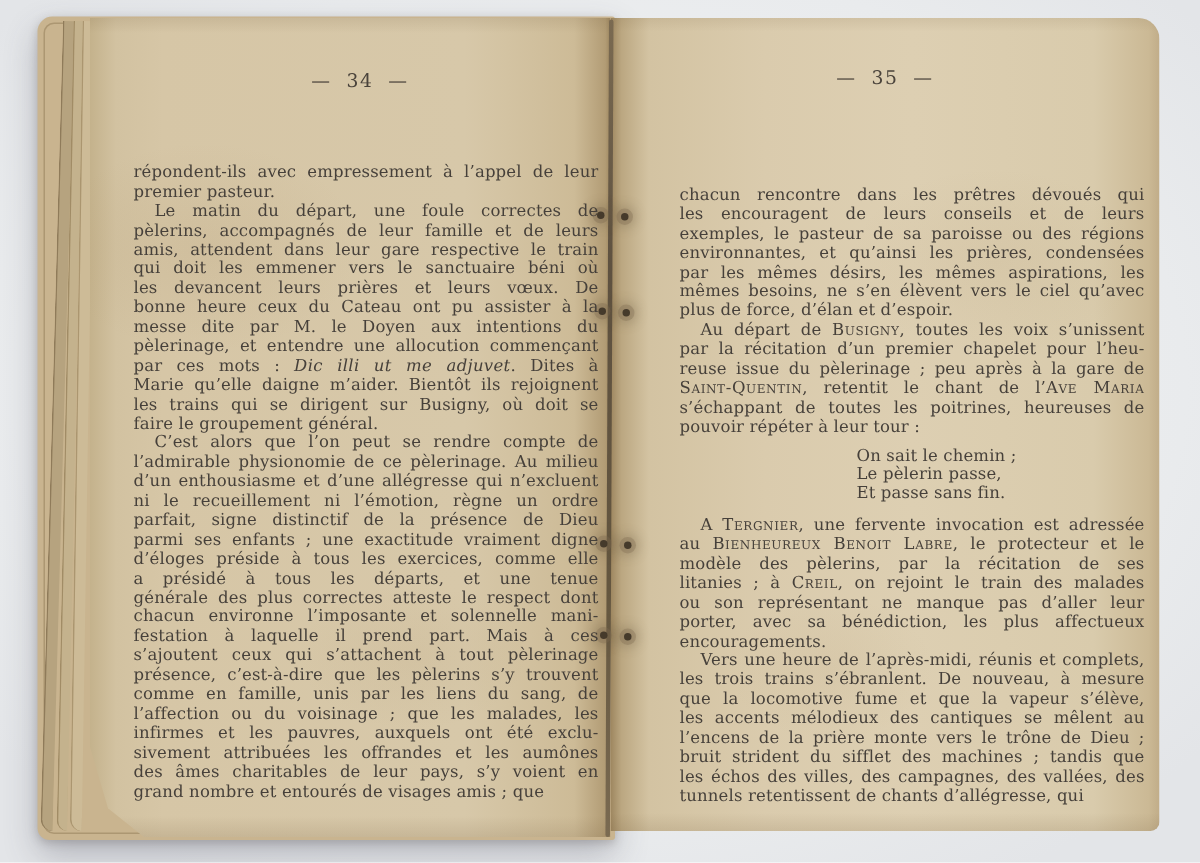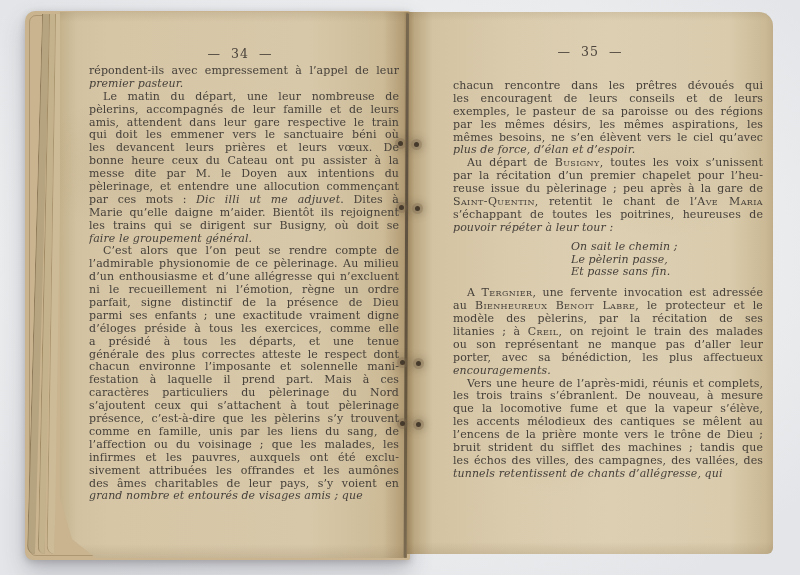--- a/index.html
+++ b/index.html
@@ -61,30 +61,30 @@
         box-shadow:0 0 0 3px rgba(125,105,80,0.35), 0 0 7px 5px rgba(105,90,65,0.28);}
 
   
   .page-number{
     position:absolute;color:#4a433b;font-size:12.5px;letter-spacing:1px;word-spacing:5px;
     text-align:center;width:310px;
   }
   .pn-left{left:85px;top:46px;}
   .pn-right{left:435px;top:44px;}
 
-  .page-text{position:absolute;width:310px;color:#46403a;font-size:11px;}
+  .page-text{position:absolute;width:310px;color:#46403a;font-size:11px;margin-top:44px;}
   .text-left{left:89px;top:65px;}
   .text-right{left:453px;top:80px;}
 
   .line{
     height:12.9px;line-height:12.9px;overflow:hidden;
     text-align:justify;text-align-last:justify;
     letter-spacing:0.1px;
   }
-  .line.no-just{text-align:center;text-align-last:left;font-style:italic;}
+  .line.no-just{text-align:center;text-align-last:left;}
   .line.indent{text-indent:14px;}
   .para{margin:0;}
   .para.verse{margin:6px 0 8px 118px;}
   .sc{font-variant:small-caps;letter-spacing:0.4px;}
   i{letter-spacing:0.2px;}
 </style>
 </head>
 <body>
 
 <div class="scene">
@@ -113,21 +113,21 @@
 
   <div class="page-number pn-left">— 34 —</div>
   <div class="page-number pn-right">— 35 —</div>
 
   <div class="page-text text-left" id="left-text">
       <div class="para">
         <div class="line">répondent-ils avec empressement à l’appel de leur</div>
         <div class="line no-just">premier pasteur.</div>
       </div>
       <div class="para">
-        <div class="line indent">Le matin du départ, une leur nombreuse de</div>
+        <div class="line indent">Le matin du départ, une foule correctes de</div>
         <div class="line">pèlerins, accompagnés de leur famille et de leurs</div>
         <div class="line">amis, attendent dans leur gare respective le train</div>
         <div class="line">qui doit les emmener vers le sanctuaire béni où</div>
         <div class="line">les devancent leurs prières et leurs vœux. De</div>
         <div class="line">bonne heure ceux du Cateau ont pu assister à la</div>
         <div class="line">messe dite par M. le Doyen aux intentions du</div>
         <div class="line">pèlerinage, et entendre une allocution commençant</div>
         <div class="line">par ces mots : <i>Dic illi ut me adjuvet</i>. Dites à</div>
         <div class="line">Marie qu’elle daigne m’aider. Bientôt ils rejoignent</div>
         <div class="line">les trains qui se dirigent sur Busigny, où doit se</div>
@@ -138,36 +138,36 @@
         <div class="line">l’admirable physionomie de ce pèlerinage. Au milieu</div>
         <div class="line">d’un enthousiasme et d’une allégresse qui n’excluent</div>
         <div class="line">ni le recueillement ni l’émotion, règne un ordre</div>
         <div class="line">parfait, signe distinctif de la présence de Dieu</div>
         <div class="line">parmi ses enfants ; une exactitude vraiment digne</div>
         <div class="line">d’éloges préside à tous les exercices, comme elle</div>
         <div class="line">a présidé à tous les départs, et une tenue</div>
         <div class="line">générale des plus correctes atteste le respect dont</div>
         <div class="line">chacun environne l’imposante et solennelle mani-</div>
         <div class="line">festation à laquelle il prend part. Mais à ces</div>
-        <div class="line">caractères particuliers du pèlerinage du Nord</div>
         <div class="line">s’ajoutent ceux qui s’attachent à tout pèlerinage</div>
         <div class="line">présence, c’est-à-dire que les pèlerins s’y trouvent</div>
         <div class="line">comme en famille, unis par les liens du sang, de</div>
         <div class="line">l’affection ou du voisinage ; que les malades, les</div>
         <div class="line">infirmes et les pauvres, auxquels ont été exclu-</div>
         <div class="line">sivement attribuées les offrandes et les aumônes</div>
         <div class="line">des âmes charitables de leur pays, s’y voient en</div>
         <div class="line no-just">grand nombre et entourés de visages amis ; que</div>
       </div>
     </div>
   <div class="page-text text-right" id="right-text">
       <div class="para">
         <div class="line">chacun rencontre dans les prêtres dévoués qui</div>
         <div class="line">les encouragent de leurs conseils et de leurs</div>
         <div class="line">exemples, le pasteur de sa paroisse ou des régions</div>
+        <div class="line">environnantes, et qu’ainsi les prières, condensées</div>
         <div class="line">par les mêmes désirs, les mêmes aspirations, les</div>
         <div class="line">mêmes besoins, ne s’en élèvent vers le ciel qu’avec</div>
         <div class="line no-just">plus de force, d’élan et d’espoir.</div>
       </div>
       <div class="para">
         <div class="line indent">Au départ de <span class="sc">Busigny</span>, toutes les voix s’unissent</div>
         <div class="line">par la récitation d’un premier chapelet pour l’heu-</div>
         <div class="line">reuse issue du pèlerinage ; peu après à la gare de</div>
         <div class="line"><span class="sc">Saint-Quentin</span>, retentit le chant de l’<span class="sc">Ave Maria</span></div>
         <div class="line">s’échappant de toutes les poitrines, heureuses de</div>

